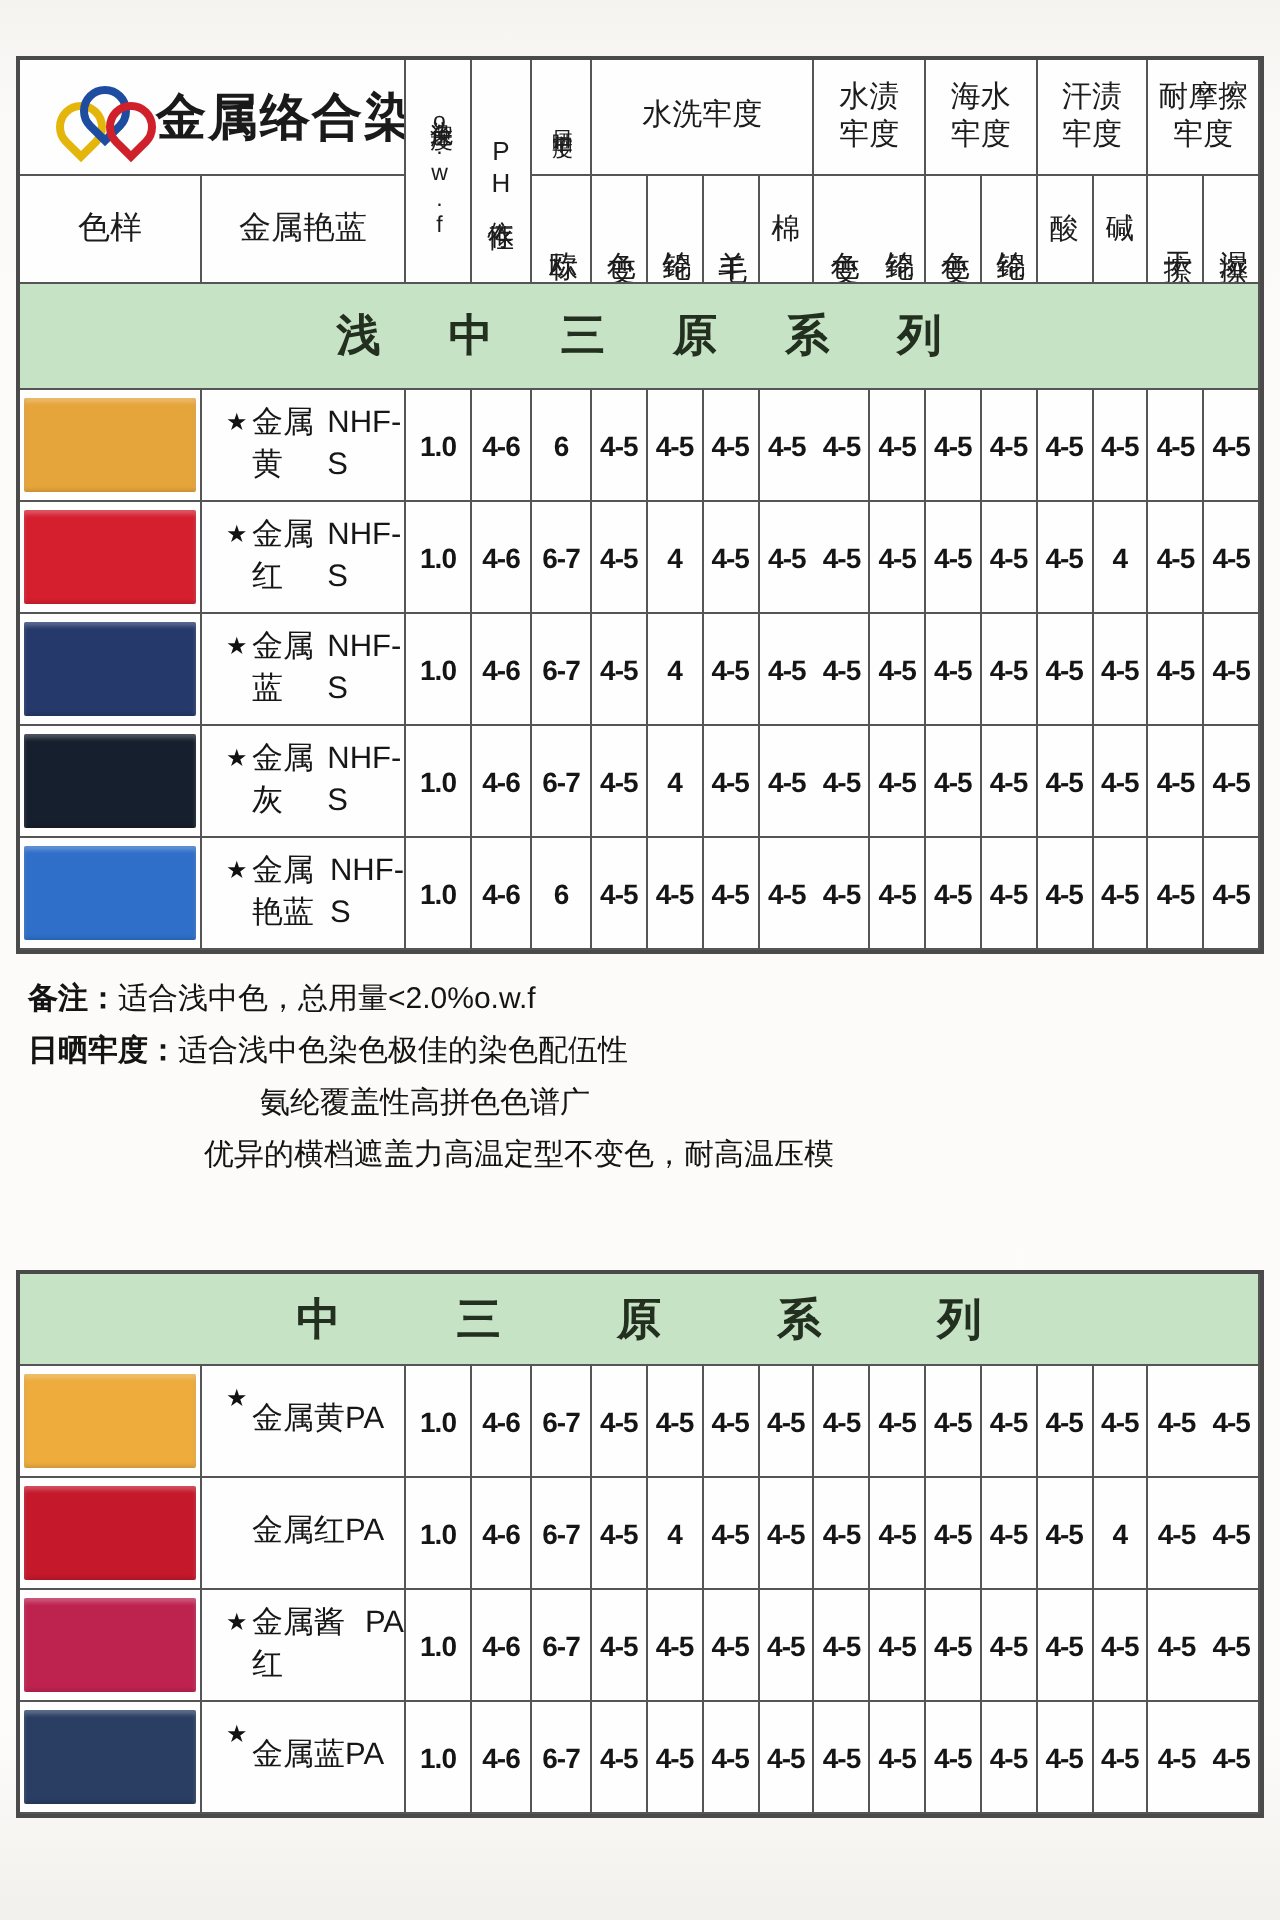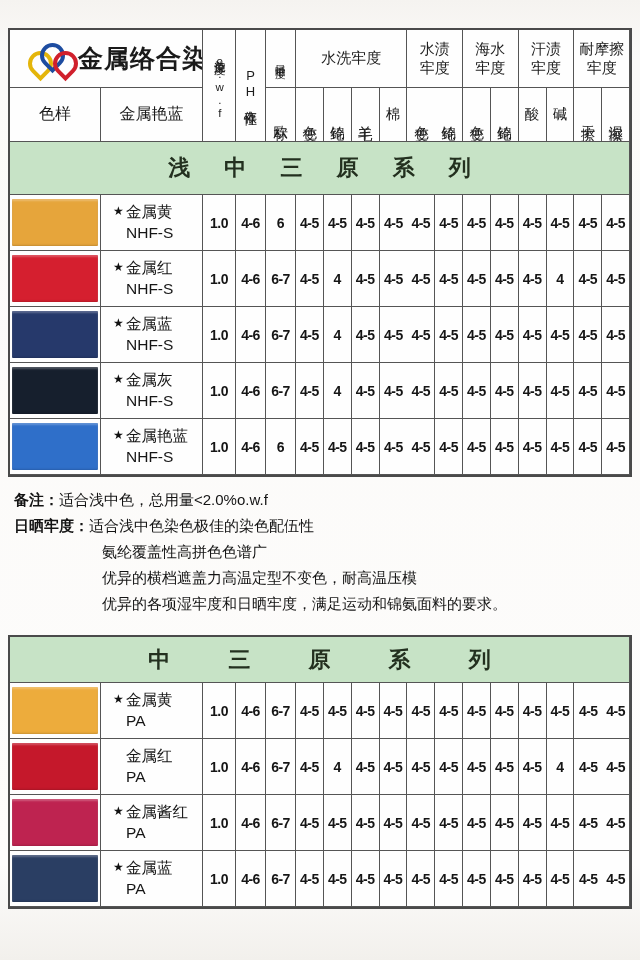--- a/index.html
+++ b/index.html
@@ -39,21 +39,21 @@
   .h-sub{font-size:14.5px;font-weight:500;}
   .h-group{font-size:15px;text-align:center;line-height:1.25;font-weight:500;}
   .h-row2{font-size:16px;font-weight:500;}
   
   .banner{background:#c7e3c6;font-size:22px;font-weight:bold;color:#23301f;letter-spacing:14px;text-indent:14px;}
   .banner2{letter-spacing:26px;text-indent:26px;}
   
   .swatch-cell{padding:0;}
   .swatch{width:86px;height:47px;border-radius:1px;box-shadow:inset 0 2px 2px rgba(255,255,255,.25), inset 0 -1px 2px rgba(0,0,0,.15);}
   .name-cell{justify-content:flex-start;padding-left:25px;}
-  .name-block{display:flex;flex-direction:column;align-items:flex-start;line-height:1.3;}
+  .name-block{display:flex;align-items:flex-start;line-height:1.3;}
   .nline{font-size:15.5px;color:#161616;}
   .star{position:absolute;left:12px;top:9px;font-size:12px;color:#111;}
   .val{font-size:14px;font-weight:600;letter-spacing:-0.5px;color:#151515;white-space:nowrap;}
   
   .notes{padding:10px 2px 0 6px;height:148px;}
   .note-line{font-size:15px;line-height:26px;color:#141414;}
   .note-label{font-weight:bold;}
   .note-cont{padding-left:88px;}
 </style>
 </head>
@@ -251,23 +251,22 @@
       <div class="cell val" style="grid-row: 8;">4-5</div>
       <div class="cell val" style="grid-row: 8;">4-5</div>
       <div class="cell val" style="grid-row: 8;">4-5</div>
       <div class="cell val" style="grid-row: 8;">4-5</div>
       <div class="cell val" style="grid-row: 8;">4-5</div>
     </div>
 
   <div class="notes" id="notes">
       <div class="note-line"><div class="note-label" style="display: inline;">备注：</div><div class="note-text" style="display: inline;">适合浅中色，总用量&lt;2.0%o.w.f</div></div>
       <div class="note-line"><div class="note-label" style="display: inline;">日晒牢度：</div><div class="note-text" style="display: inline;">适合浅中色染色极佳的染色配伍性</div></div>
-      <div class="note-line note-cont"><div class="note-text" style="display: inline;">氨纶覆盖性高拼色色谱广</div></div>
+      <div class="note-line note-cont"><div class="note-text" style="display: inline; margin-left: 28px;">氨纶覆盖性高拼色色谱广</div></div>
       <div class="note-line note-cont"><div class="note-text" style="display: inline;">优异的横档遮盖力高温定型不变色，耐高温压模</div></div>
-      <div class="note-line note-cont"><div class="note-text" style="display: inline;">优异的各项湿牢度和日晒牢度，满足运动和锦氨面料的要求。</div></div>
     </div>
 
   <div class="grid" id="table2">
     <div class="cell banner banner2" style="grid-area:1/1/2/18">中 三 原 系 列</div>
 
   <div class="cell swatch-cell" style="grid-row: 2;">
         <div class="swatch" style="background: rgb(237, 172, 60);"></div>
       </div>
       <div class="cell name-cell" style="grid-row: 2;">
         <div class="star">★</div>

